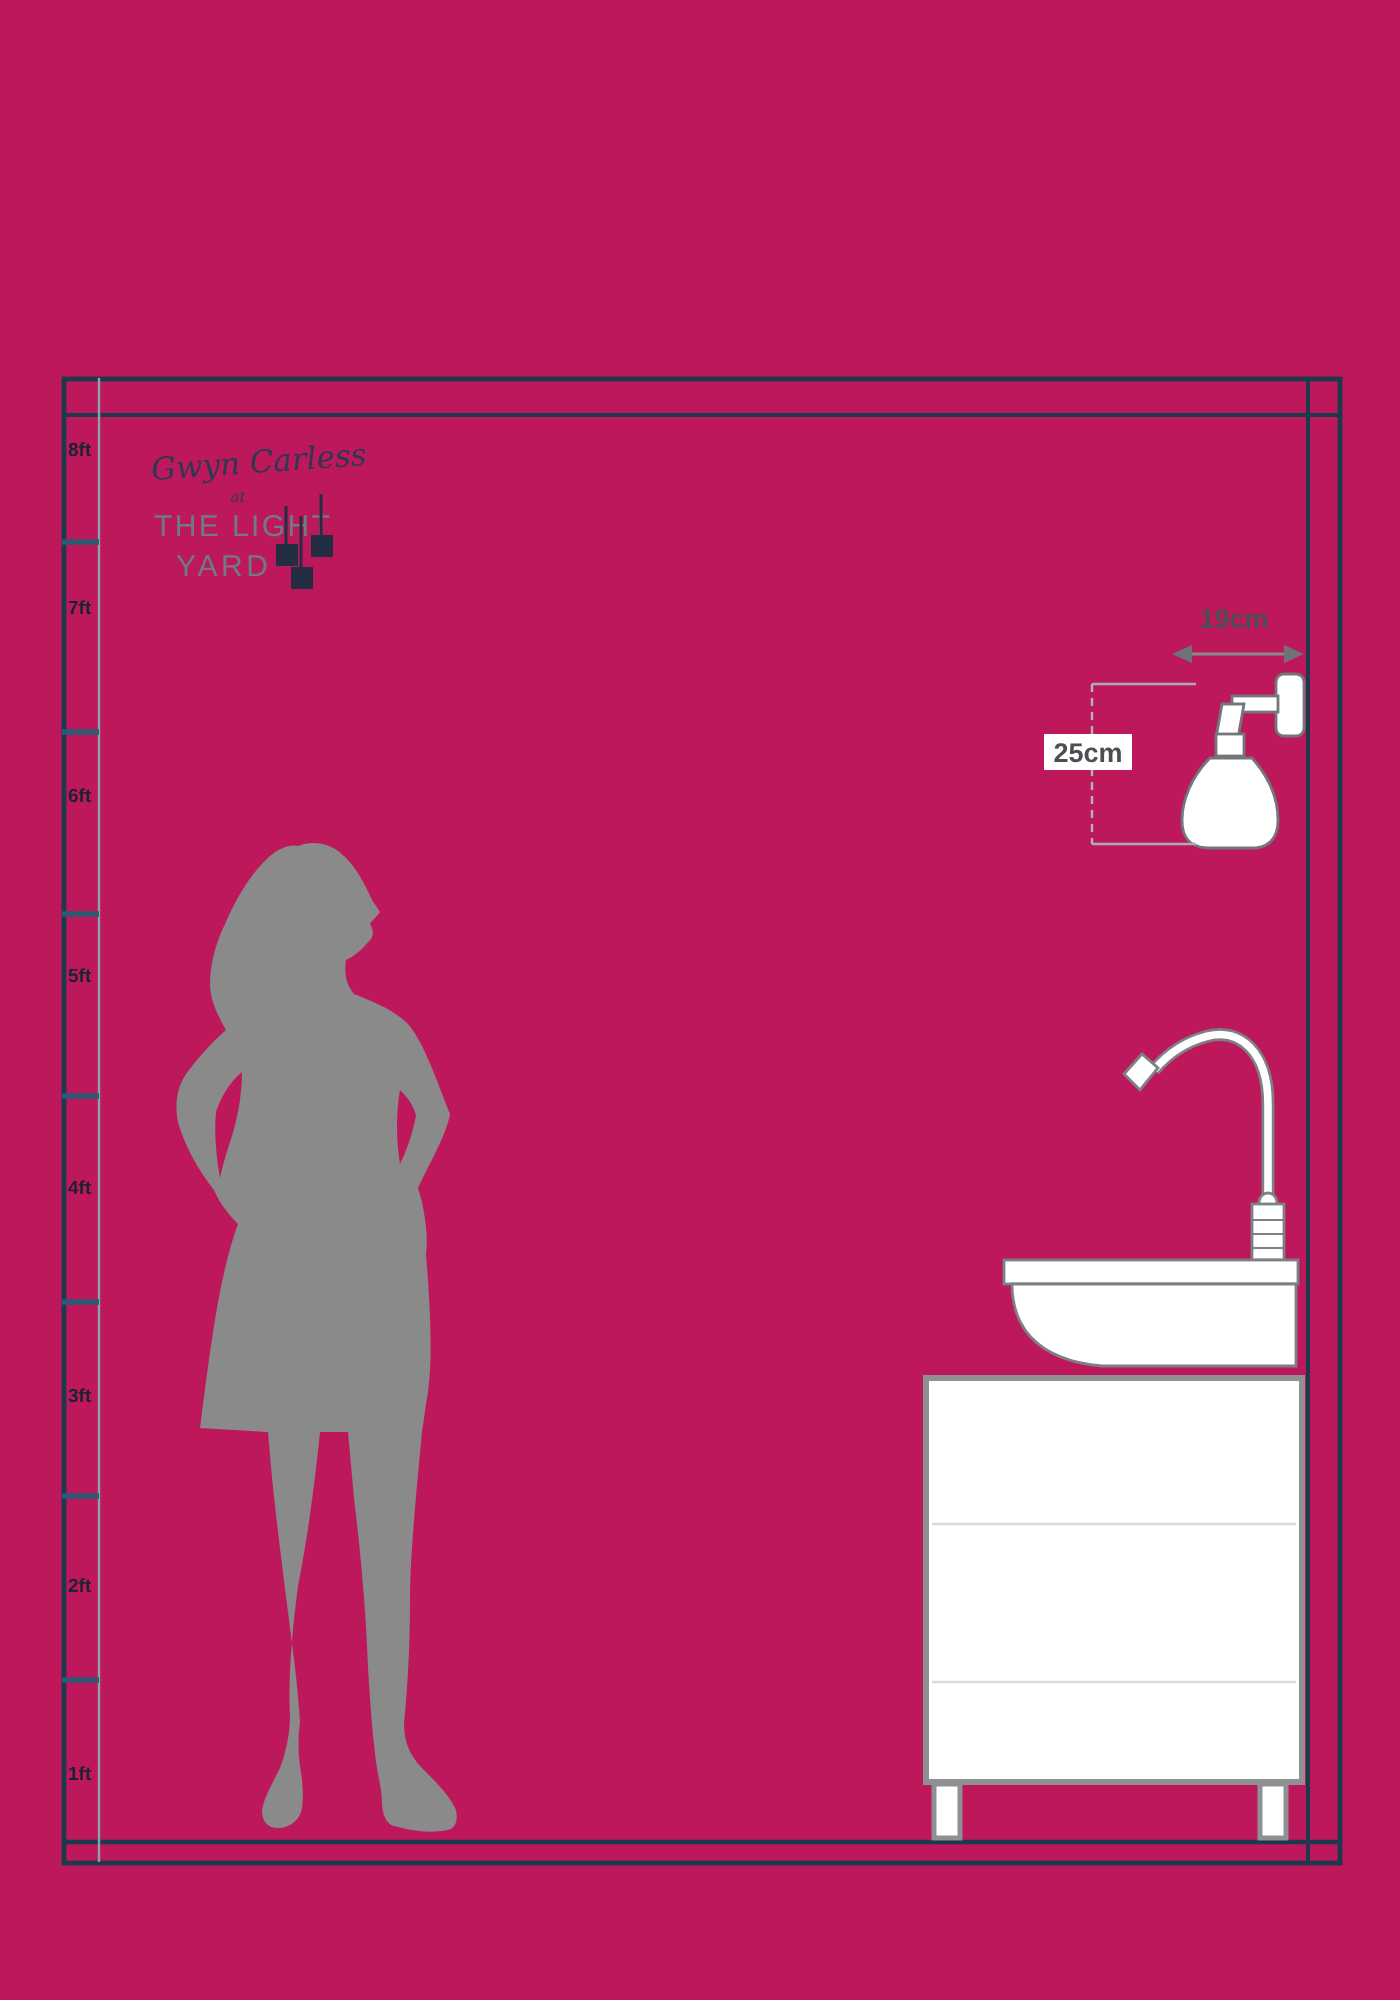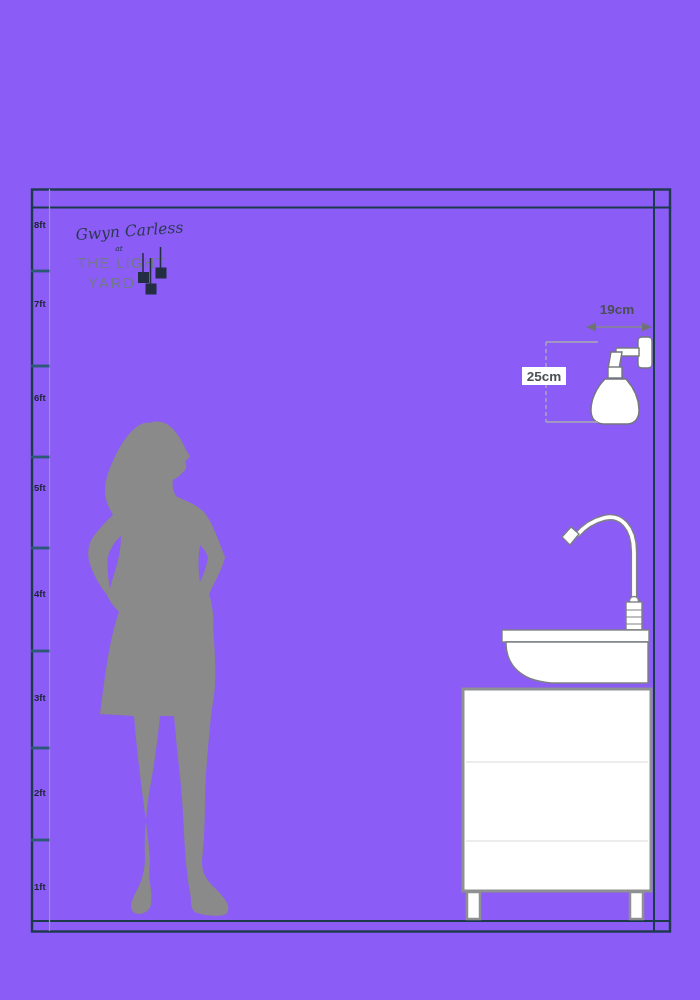--- a/index.html
+++ b/index.html
@@ -1,16 +1,16 @@
 <!DOCTYPE html>
 <html><head>
 <meta charset="utf-8">
 <style>
   html,body{margin:0;padding:0;background:#ffffff;}
-  .page{position:relative;width:700px;height:1000px;background:#8b5cf6;overflow:hidden;
+  .page{position:relative;width:700px;height:1000px;background:#be185d;overflow:hidden;
         font-family:"Liberation Sans",sans-serif;}
   svg{position:absolute;left:0;top:0;}
   .ruler-label{font-family:"Liberation Sans",sans-serif;font-size:9.5px;font-weight:bold;fill:#1a2430;}
   .dim-label{font-family:"Liberation Sans",sans-serif;font-size:13.5px;font-weight:bold;fill:#4b4f54;}
   .logo-script{font-family:"DejaVu Serif",serif;font-style:italic;font-size:15.5px;fill:#2c3950;}
   .logo-at{font-family:"DejaVu Serif",serif;font-style:italic;font-size:7.5px;fill:#2c3950;}
   .logo-caps{font-family:"Liberation Sans",sans-serif;font-size:15px;fill:#6f7a86;}
 </style>
 </head>
 <body>

